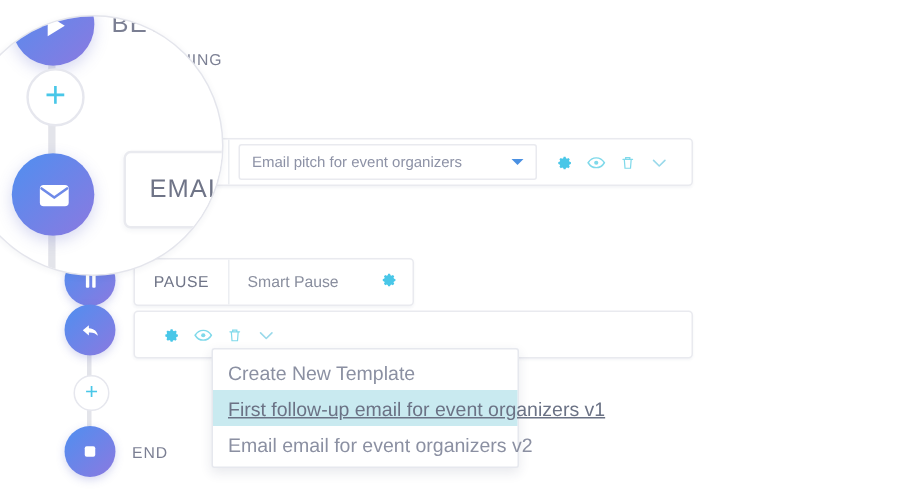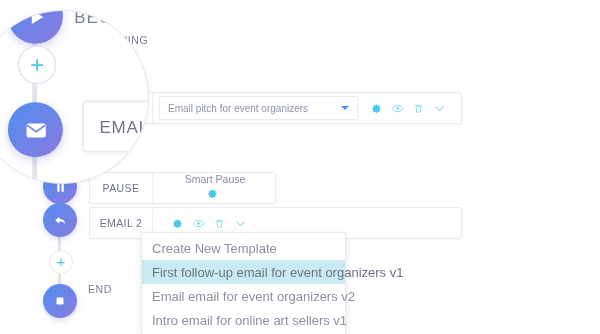--- a/index.html
+++ b/index.html
@@ -75,35 +75,35 @@
 
   
   .actions{
     display:flex;align-items:center;gap:9px;padding:0 9px 0 12px;
     color:#49c7e8;
   }
   .actions .ic{display:flex;align-items:center;justify-content:center;cursor:pointer;}
 
   
   .pauserow{width:185px;}
-  .pauserow .rbody{justify-content:space-between;padding-right:10px;flex-direction:column;}
+  .pauserow .rbody{justify-content:space-between;padding-right:10px;}
   .pauserow .ptext{font-size:10.5px;color:#8a8f9f;padding-left:6px;}
 
   
   .dropdown{
     position:absolute;left:141px;top:232px;width:203px;
     background:#fff;border:1px solid #e6e8ee;border-radius:2px;
     box-shadow:0 3px 8px rgba(40,50,90,.10);
     padding:3px 0;z-index:6;
   }
   .dd-item{
     height:24px;display:flex;align-items:center;padding:0 10px;
     font-size:13px;color:#8b90a2;white-space:nowrap;
   }
-  .dd-item.sel{background:#c9eaf0;color:#6b7285;}
+  .dd-item.sel{background:#c9eaf0;color:#6b7285;text-decoration:underline;}
 
   
   .lens{
     position:absolute;left:-25px;top:10px;width:172px;height:172px;
     border-radius:50%;overflow:hidden;
     border:1px solid #e4e5ec;
     background:#fff;
     box-shadow:0 1px 5px rgba(40,50,90,.06);
     z-index:10;
   }
@@ -167,21 +167,21 @@
     <span>+</span>
   </div>
 
   <div class="node big" style="top:284px">
     <span>
       <svg width="12" height="12" viewBox="0 0 24 24">
           <rect x="5" y="5" width="14" height="14" rx="2.6" fill="#fff"></rect>
         </svg>
     </span>
   </div>
-  <div class="caption" style="left:88px;top:283px">END</div>
+  <div class="caption" style="left:88px;top:296px">END</div>
 
   <div class="row" style="left:89px;top:92px;width:371px">
     <div class="rlabel">EMAIL 1</div>
     <div class="rbody">
       <div class="field">
         <span class="val">Email pitch for event organizers</span>
         <span class="caret"></span>
       </div>
       <div class="actions">
         <span class="ic">
@@ -215,21 +215,20 @@
       <span class="ptext">Smart Pause</span>
       <span class="ic">
         <svg width="12" height="12" viewBox="0 0 24 24" fill="#49c7e8">
           <path d="M12 8.2a3.8 3.8 0 100 7.6 3.8 3.8 0 000-7.6zm9.2 5.1l-1.9-.5a7.6 7.6 0 00-.6-1.5l1-1.7-1.9-1.9-1.7 1a7.6 7.6 0 00-1.5-.6l-.5-1.9h-2.6l-.5 1.9c-.5.15-1 .35-1.5.6l-1.7-1-1.9 1.9 1 1.7c-.25.5-.45 1-.6 1.5l-1.9.5v2.6l1.9.5c.15.5.35 1 .6 1.5l-1 1.7 1.9 1.9 1.7-1c.5.25 1 .45 1.5.6l.5 1.9h2.6l.5-1.9c.5-.15 1-.35 1.5-.6l1.7 1 1.9-1.9-1-1.7c.25-.5.45-1 .6-1.5l1.9-.5z" transform="translate(0,-1.2)"></path>
         </svg>
       </span>
     </div>
   </div>
 
   <div class="row" style="left:89px;top:207px;width:371px">
-    <div class="rlabel">EMAIL 2</div>
     <div class="rbody">
       <div class="actions">
         <span class="ic">
           <svg width="12" height="12" viewBox="0 0 24 24" fill="#49c7e8">
             <path d="M12 8.2a3.8 3.8 0 100 7.6 3.8 3.8 0 000-7.6zm9.2 5.1l-1.9-.5a7.6 7.6 0 00-.6-1.5l1-1.7-1.9-1.9-1.7 1a7.6 7.6 0 00-1.5-.6l-.5-1.9h-2.6l-.5 1.9c-.5.15-1 .35-1.5.6l-1.7-1-1.9 1.9 1 1.7c-.25.5-.45 1-.6 1.5l-1.9.5v2.6l1.9.5c.15.5.35 1 .6 1.5l-1 1.7 1.9 1.9 1.7-1c.5.25 1 .45 1.5.6l.5 1.9h2.6l.5-1.9c.5-.15 1-.35 1.5-.6l1.7 1 1.9-1.9-1-1.7c.25-.5.45-1 .6-1.5l1.9-.5z" transform="translate(0,-1.2)"></path>
           </svg>
         </span>
         <span class="ic">
           <svg width="13" height="13" viewBox="0 0 24 24" fill="none" stroke="#7fd9ea" stroke-width="1.8">
             <path d="M2 12s3.6-6 10-6 10 6 10 6-3.6 6-10 6-10-6-10-6z"></path>
@@ -247,21 +246,20 @@
           </svg>
         </span>
       </div>
     </div>
   </div>
 
   <div class="dropdown" id="dropdown">
       <div class="dd-item">Create New Template</div>
       <div class="dd-item sel">First follow-up  email for event organizers v1</div>
       <div class="dd-item">Email email for event organizers v2</div>
-      <div class="dd-item">Intro email for online art sellers v1</div>
     </div>
 
 </div>
 
 <div class="lens">
   <div class="inner" id="lens-inner">
       <div class="stage" style="position: absolute; left: 0px; top: 0px;">
 
   <div class="rail"></div>
 

